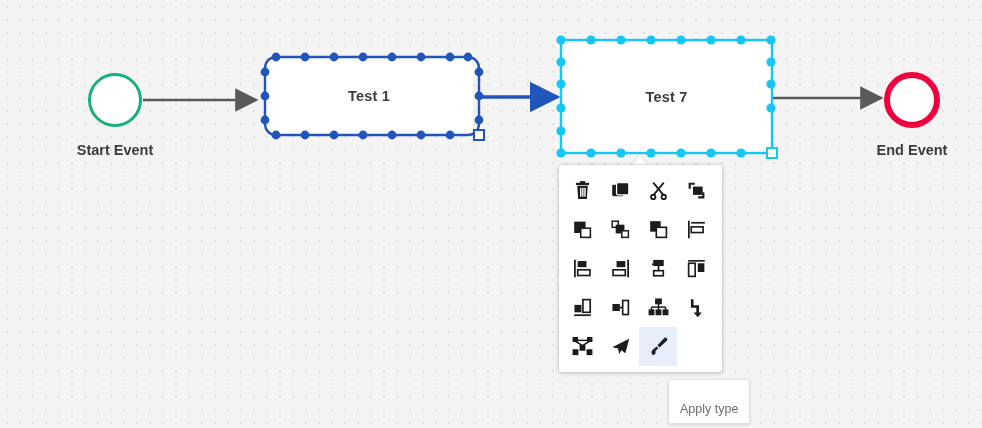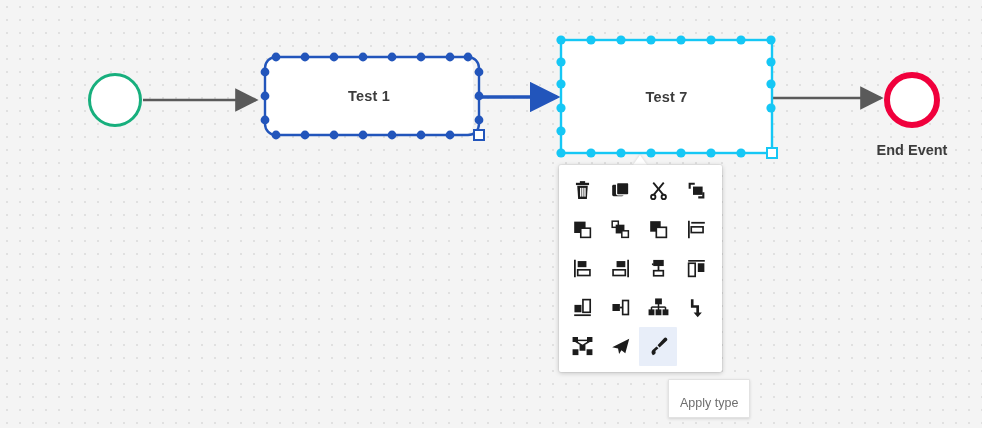--- a/index.html
+++ b/index.html
@@ -58,21 +58,21 @@
     cursor:pointer;border-radius:1px;
   }
   .tool.active{background:#e8eef9;}
   .tool svg{display:block;}
 
   
   #tooltip{
     position:absolute;left:668px;top:379px;
     background:#fff;border:1px solid #e2e2e2;
     box-shadow:0 1px 3px rgba(0,0,0,.14);
-    padding:16px 11px 7px 11px;font-size:12.5px;color:#6e6e6e;
+    padding:22px 11px 7px 11px;font-size:12.5px;color:#6e6e6e;
     white-space:nowrap;border-radius:1px;
   }
 </style>
 </head>
 <body>
 
 <div id="canvas">
 
   <svg class="svg-layer">
     <defs>
@@ -91,20 +91,21 @@
     <g>
       <line x1="479" y1="97" x2="557" y2="97" stroke="#2255bb" stroke-width="3.4" marker-end="url(#ah-blue)"></line>
     </g>
 
     <g>
       <line x1="773" y1="98" x2="881" y2="98" stroke="#5a5a5a" stroke-width="2.6" marker-end="url(#ah-gray)"></line>
     </g>
   </svg>
 
   <div class="evt" id="start-event"></div>
+  <div class="evt-label" id="start-label">Start Event</div>
 
   <div class="node" id="node-test1">
     <span>Test 1</span>
   </div>
   <svg class="svg-layer">
     <rect x="265" y="57" width="214" height="78" rx="11" ry="11" fill="none" stroke="#2255bb" stroke-width="2.4"></rect>
     <g fill="#2255bb">
       <circle cx="276" cy="57" r="4.4"></circle>
         <circle cx="305" cy="57" r="4.4"></circle>
       <circle cx="334" cy="57" r="4.4"></circle>

